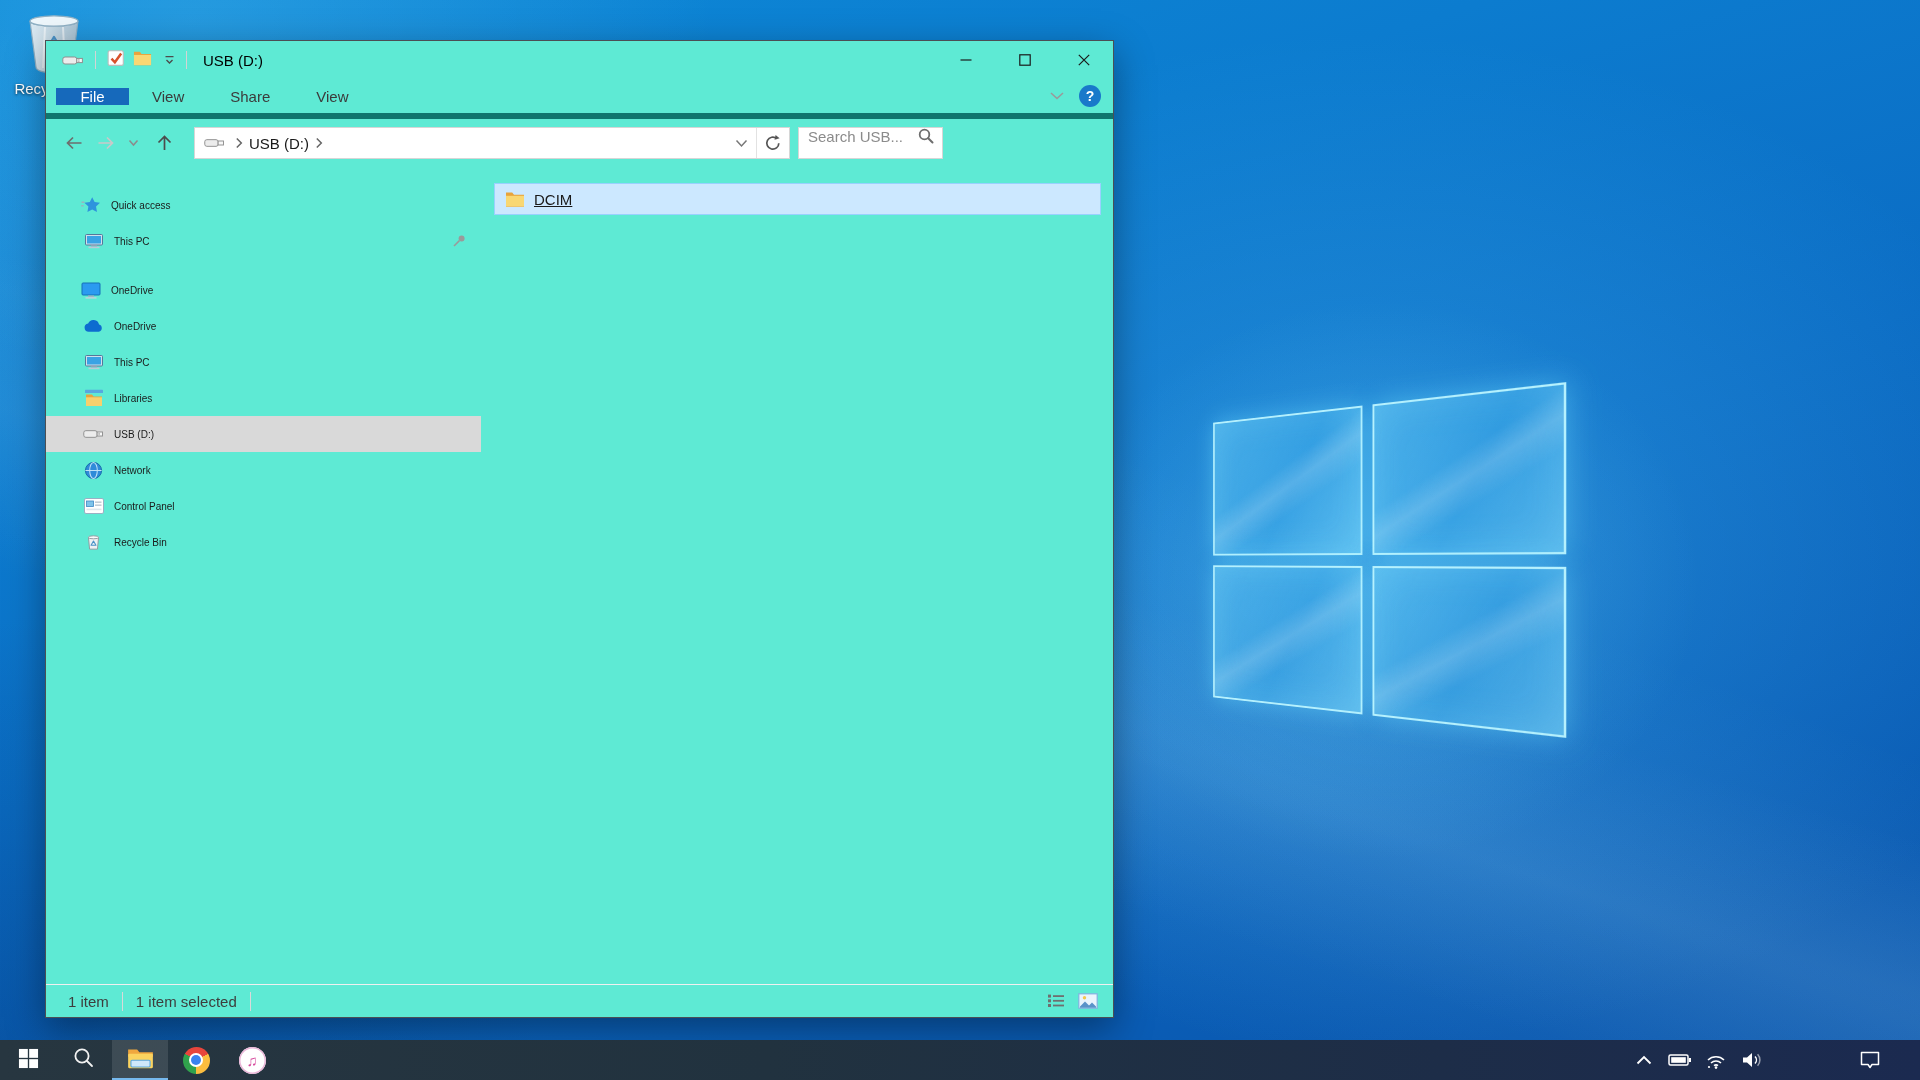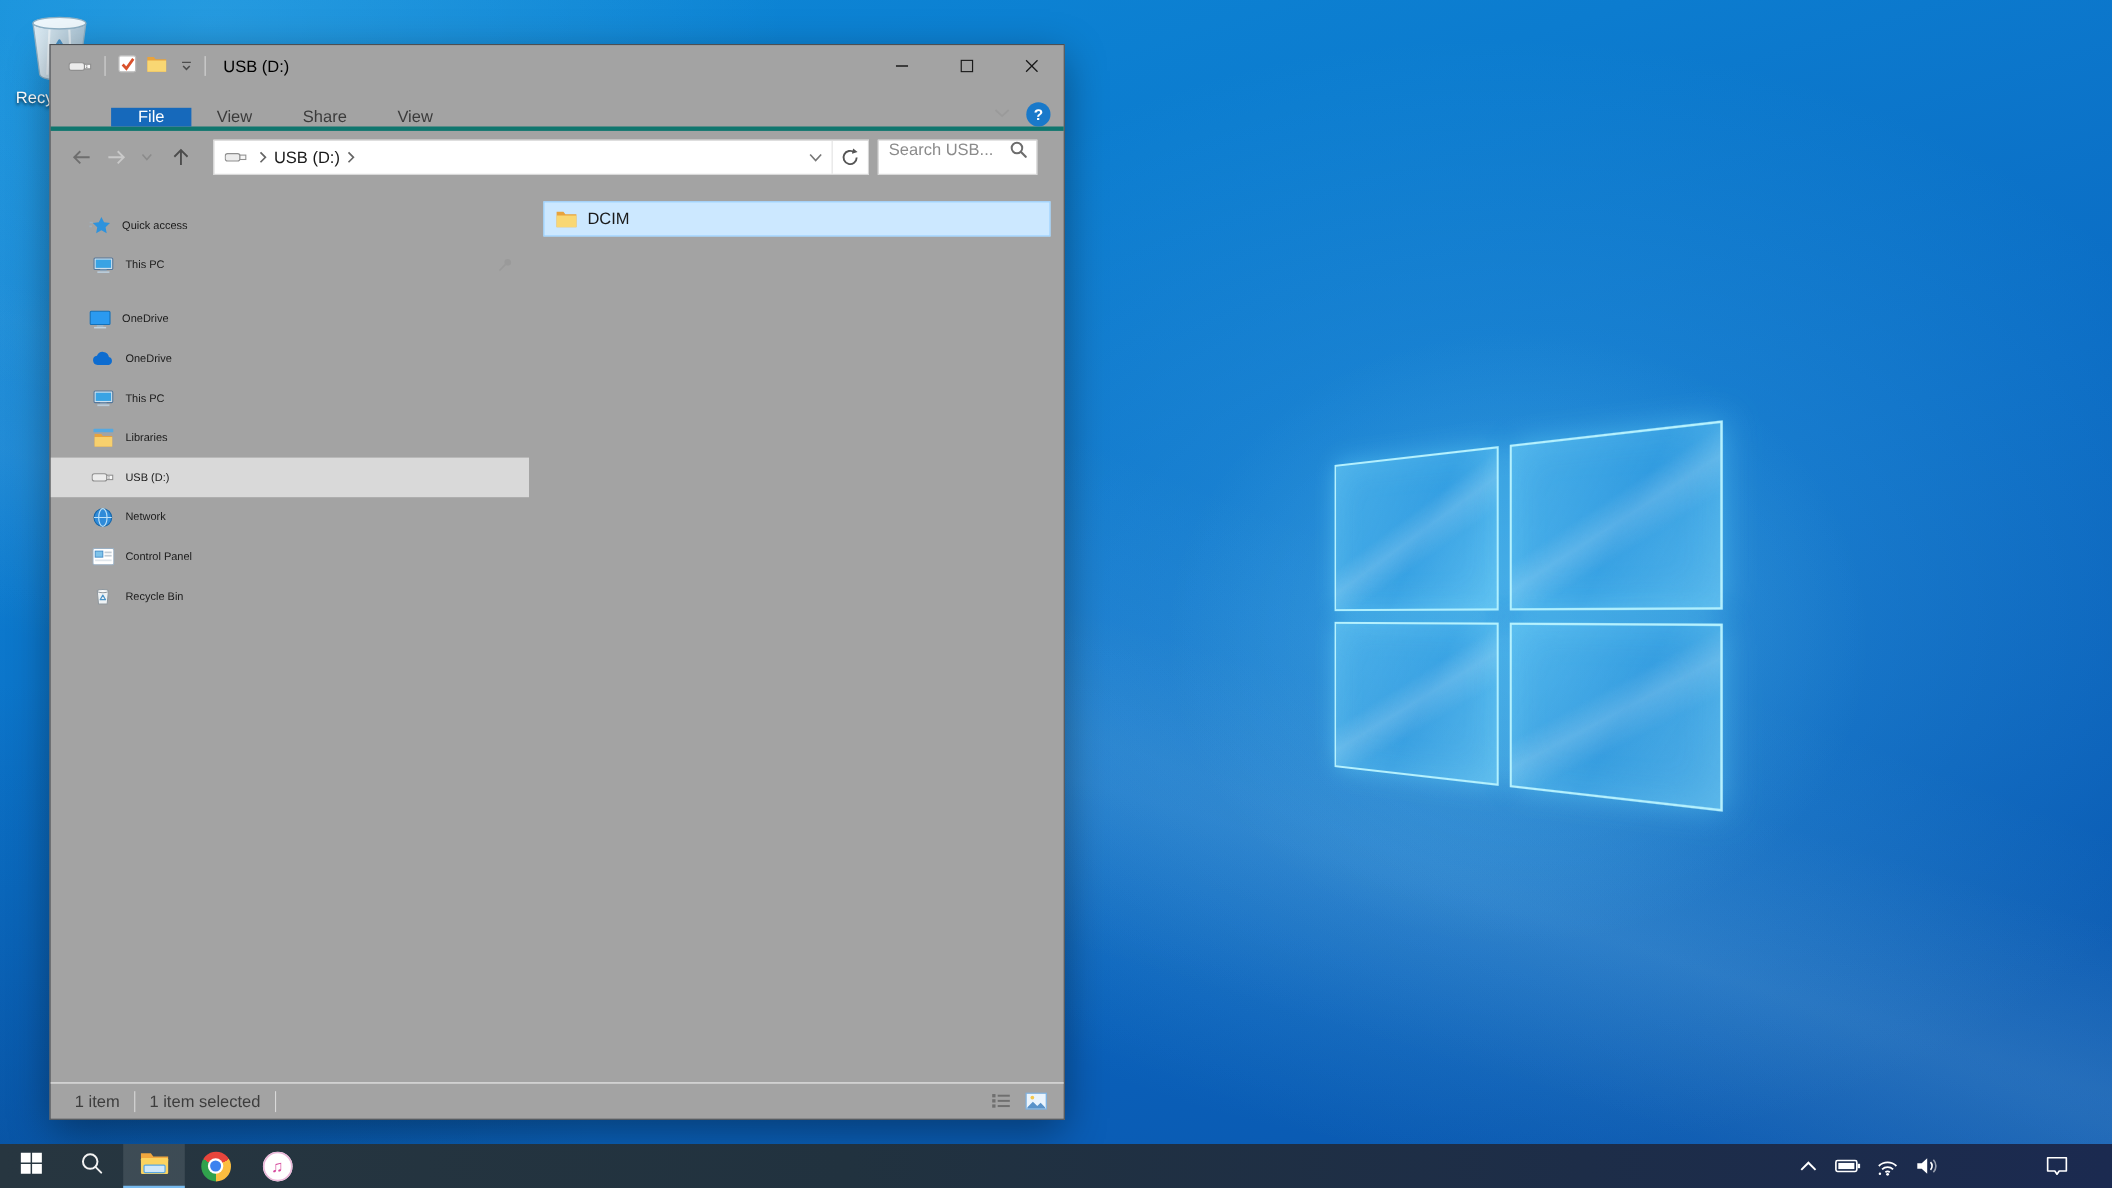--- a/index.html
+++ b/index.html
@@ -38,33 +38,33 @@
       linear-gradient(118deg, rgba(105,205,248,0.52), rgba(66,178,238,0.46) 55%, rgba(120,215,252,0.55));
     box-shadow:0 0 24px rgba(110,220,255,0.45), inset 0 0 36px rgba(150,235,255,0.20);
   }
 
   
   .desk-icon { position:absolute; left:8px; top:10px; width:92px; text-align:center; cursor:default; }
   .desk-icon .dlabel { margin-top:2px; color:#fff; font-size:15px; text-shadow:0 1px 3px rgba(0,0,0,0.75); }
 
   
   .window {
-    position:absolute; left:45px; top:40px; width:923px; height:978px;
-    background:#a3a3a3; border:1px solid #4b4f54; box-shadow:0 12px 36px rgba(0,0,0,0.38);
+    position:absolute; left:45px; top:40px; width:1069px; height:978px;
+    background:#5eead4; border:1px solid #4b4f54; box-shadow:0 12px 36px rgba(0,0,0,0.38);
     display:flex; flex-direction:column; color:#1a1a1a;
   }
   .titlebar { height:38px; flex:none; display:flex; align-items:center; padding-left:12px; }
   .qat-btn { display:flex; align-items:center; justify-content:center; padding:0 4px; height:28px; }
   .qat-sep { width:1px; height:18px; background:#d4d4d4; margin:0 7px; flex:none; }
   .qat-chev { margin-left:4px; }
   .title-text { font-size:15px; color:#000; margin-left:9px; white-space:nowrap; }
   .caption-btns { margin-left:auto; display:flex; height:100%; }
   .cap { width:59px; height:100%; display:flex; align-items:center; justify-content:center; }
 
-  .menubar { height:40px; flex:none; display:flex; align-items:flex-end; border-bottom:4px solid #0f766e;padding-left:45px; }
+  .menubar { height:40px; flex:none; display:flex; align-items:center; border-bottom:6px solid #0f766e; }
   .tab { display:flex; align-items:center; padding:0 23px; font-size:15px; color:#3b3b3b; }
   .tab-file { background:#1669bb; color:#fff; margin-left:10px; width:73px; justify-content:center; padding:0; }
   .menubar-right { margin-left:auto; display:flex; align-items:center; padding-right:12px; gap:14px; }
   .help-circle { width:22px; height:22px; border-radius:50%; background:#1979ca; color:#fff; font-size:14px;
     font-weight:bold; display:flex; align-items:center; justify-content:center; }
 
   .navbar { height:48px; flex:none; display:flex; align-items:center; }
   .nav-btn { width:32px; height:32px; display:flex; align-items:center; justify-content:center; flex:none; }
   .nb-back { margin-left:12px; color:#6e6e6e; }
   .nb-fwd { color:#c9c9c9; }
@@ -90,21 +90,21 @@
   .sidebar { width:435px; flex:none; padding-top:20px; overflow:hidden; }
   .srow { height:36px; display:flex; align-items:center; font-size:10px; color:#1a1a1a; }
   .srow.root { padding-left:33px; }
   .srow.child { padding-left:36px; }
   .srow.sel { background:#d9d9d9; }
   .srow.gap { margin-top:13px; }
   .sic { width:23px; flex:none; display:flex; justify-content:center; margin-right:9px; }
   .pin { margin-left:auto; margin-right:14px; display:flex; }
 
   .filelist { flex:1; padding:16px 12px 0 13px; min-width:0; }
-  .frow { height:32px; display:flex; align-items:center; background:#cce8ff; border:1px solid #99d1ff; font-size:15px; }
+  .frow { height:32px; display:flex; align-items:center; background:#cce8ff; border:1px solid #99d1ff; font-size:15px;text-decoration:underline; }
   .fic { margin:0 9px 0 10px; display:flex; }
 
   .statusbar { height:33px; flex:none; border-top:1px solid #f0f0f0; display:flex; align-items:center;
     font-size:15px; color:#3d3d3d; }
   .st-text { padding:0 13px; white-space:nowrap; }
   .st-text.first { padding-left:22px; }
   .st-sep { width:1px; height:19px; background:#d9d9d9; flex:none; }
   .view-btns { margin-left:auto; margin-right:12px; display:flex; gap:6px; align-items:center; }
   .vbtn { width:26px; height:24px; display:flex; align-items:center; justify-content:center; }
 

